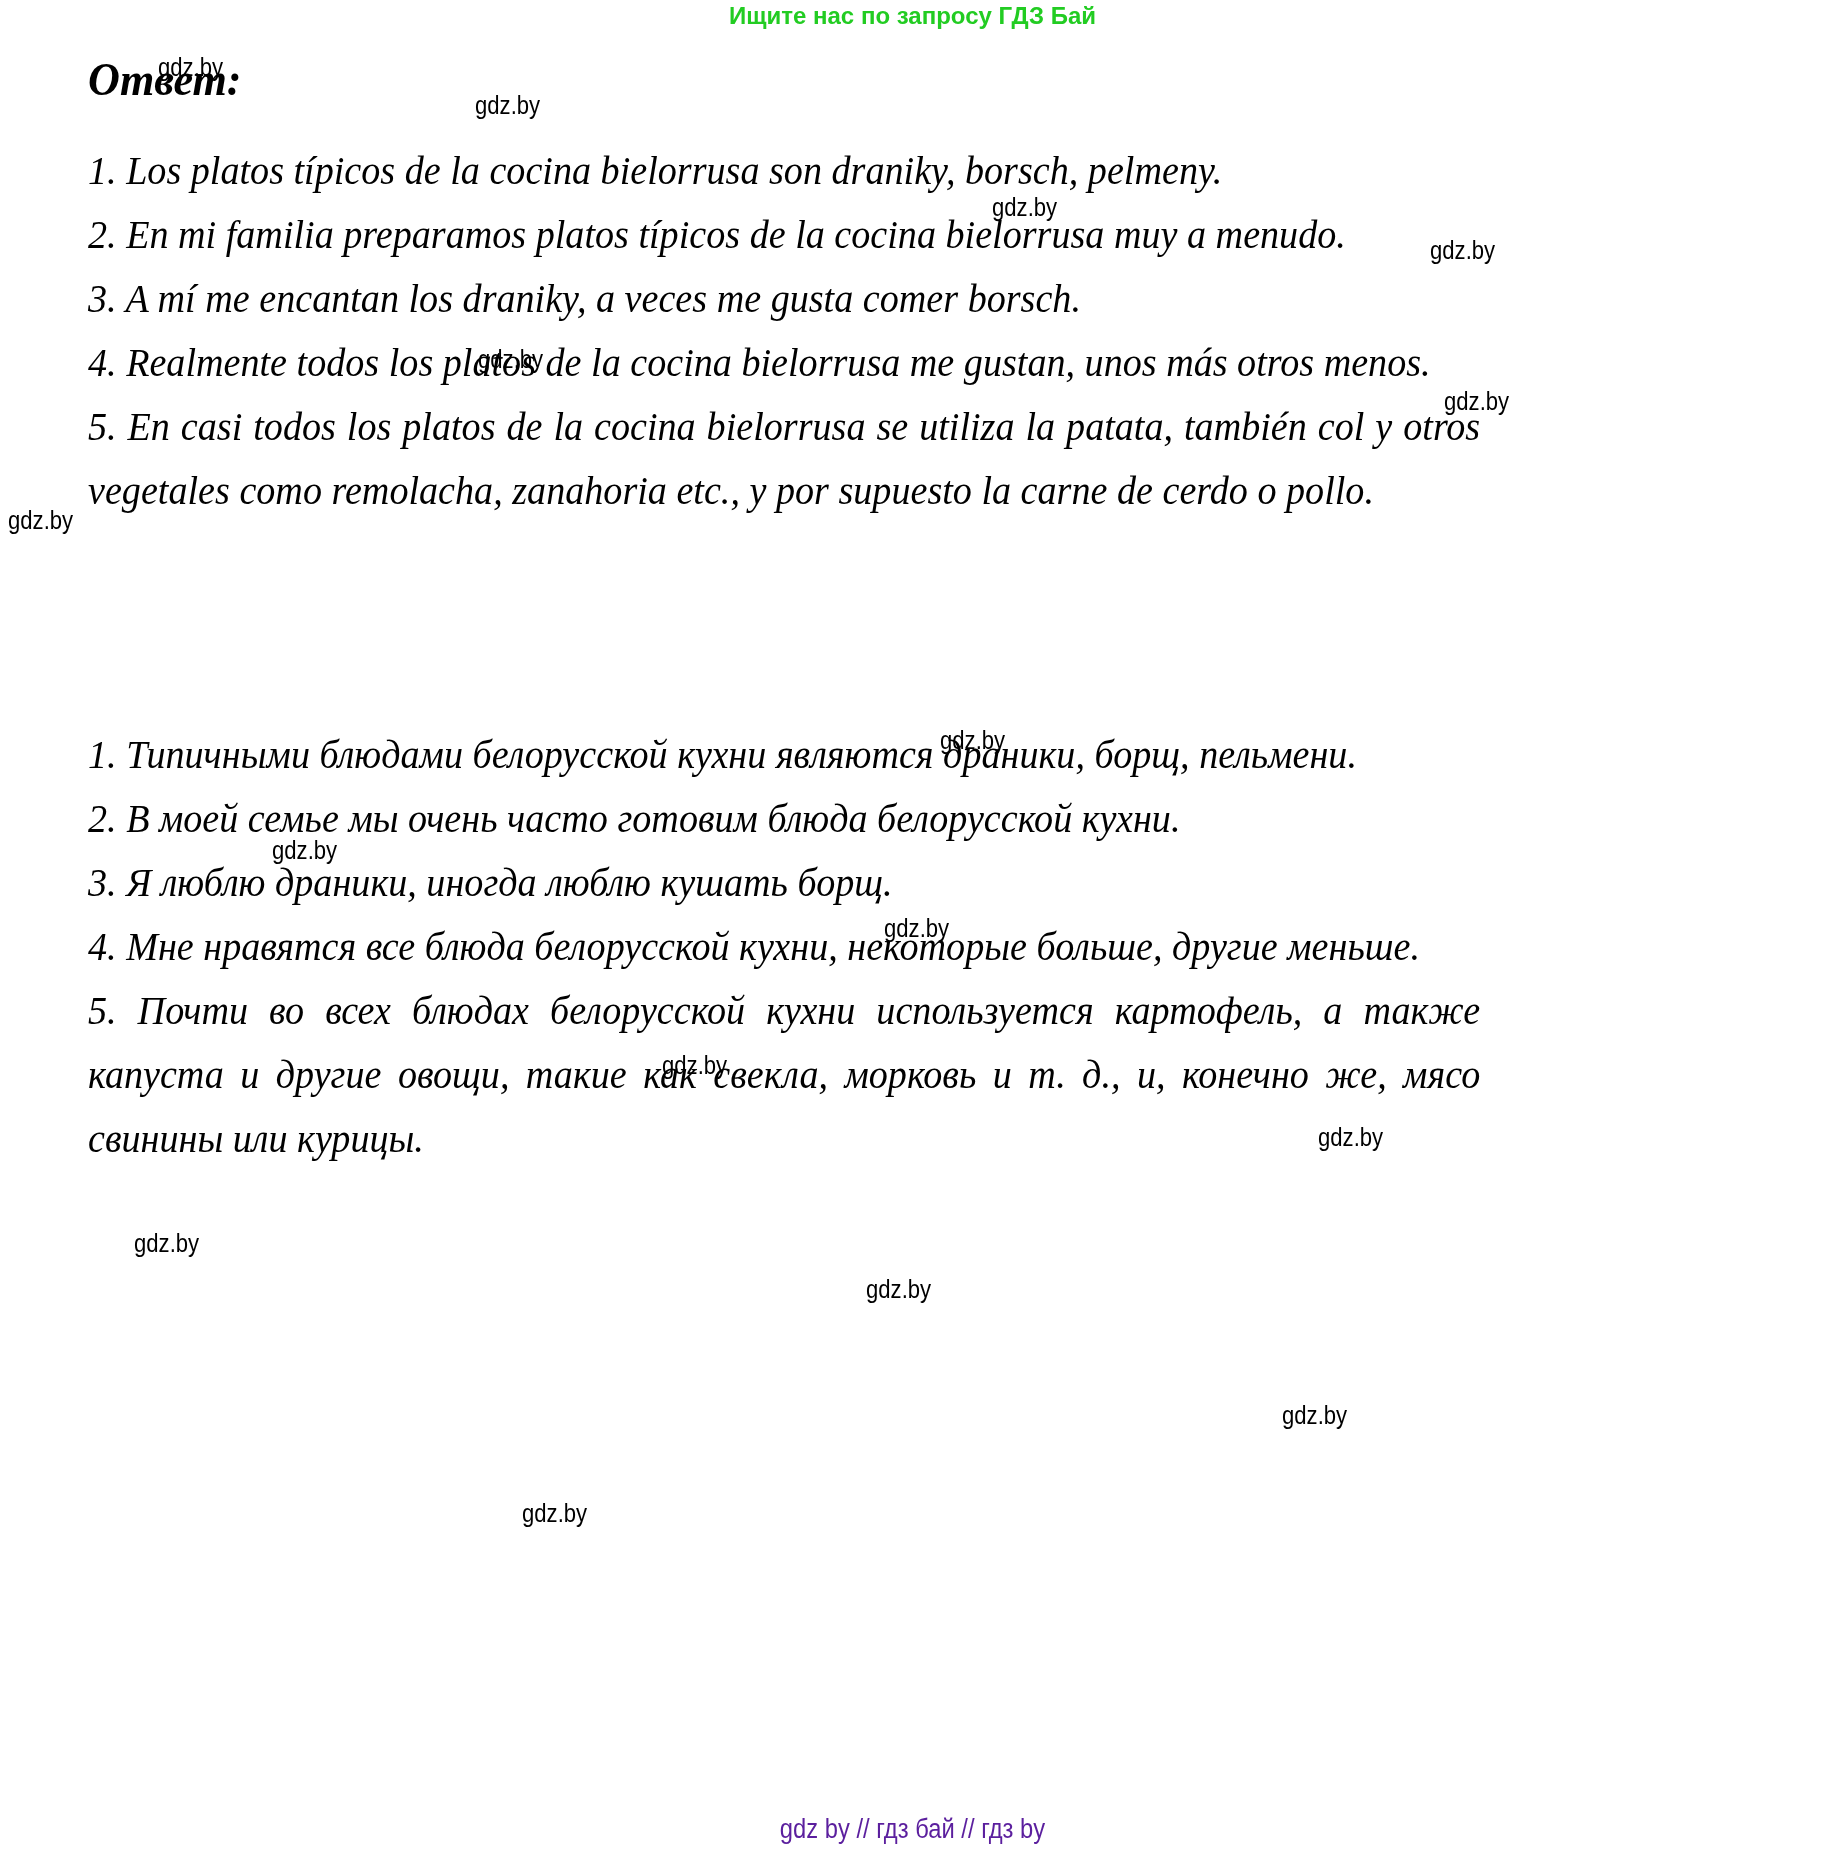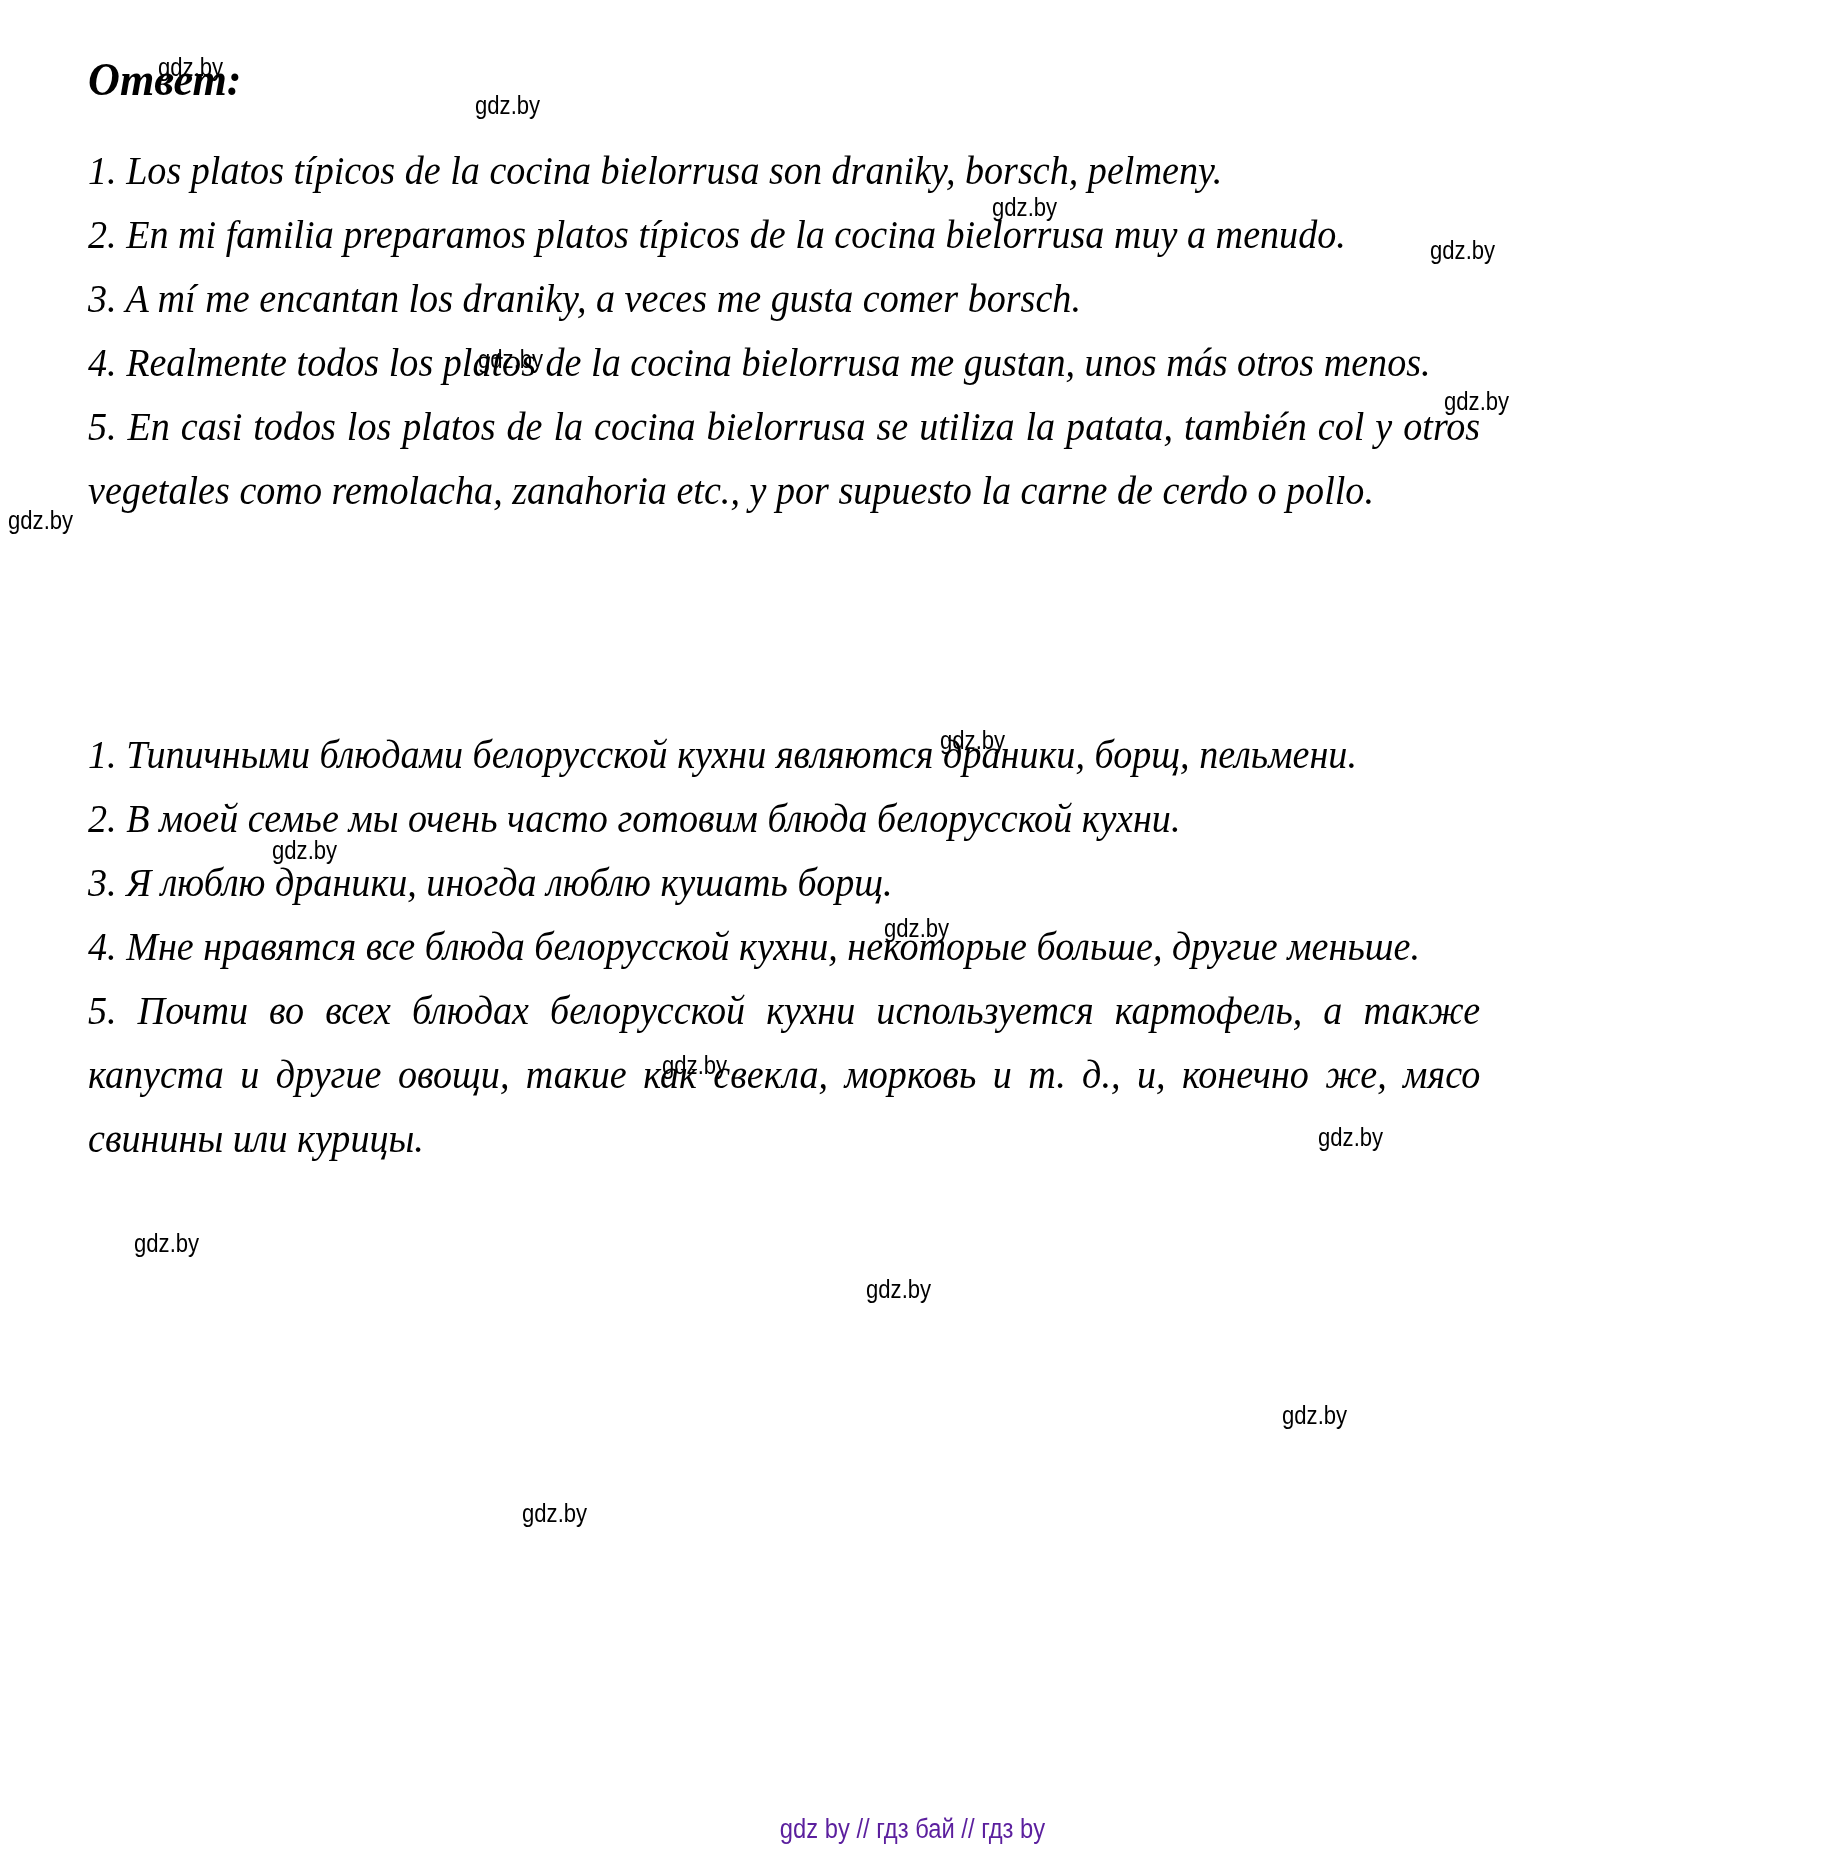--- a/index.html
+++ b/index.html
@@ -91,20 +91,21 @@
     transform: scaleX(0.85);
     transform-origin: left top;
     pointer-events: none;
   }
 </style>
 </head>
 <body>
 
 <div id="page">
 
+  <div class="promo" style="color: rgb(34, 204, 34);">Ищите нас по запросу ГДЗ Бай</div>
 
   <div class="content">
 
     <div class="answer-heading">Ответ:</div>
 
     <div class="para">1. Los platos típicos de la cocina bielorrusa son draniky, borsch, pelmeny.</div>
     <div class="para">2. En mi familia preparamos platos típicos de la cocina bielorrusa muy a menudo.</div>
     <div class="para last-left">3. A mí me encantan los draniky, a veces me gusta comer borsch.</div>
     <div class="para">4. Realmente todos los platos de la cocina bielorrusa me gustan, unos más otros menos.</div>
     <div class="para">5. En casi todos los platos de la cocina bielorrusa se utiliza la patata, también col y otros vegetales como remolacha, zanahoria etc., y por supuesto la carne de cerdo o pollo.</div>

